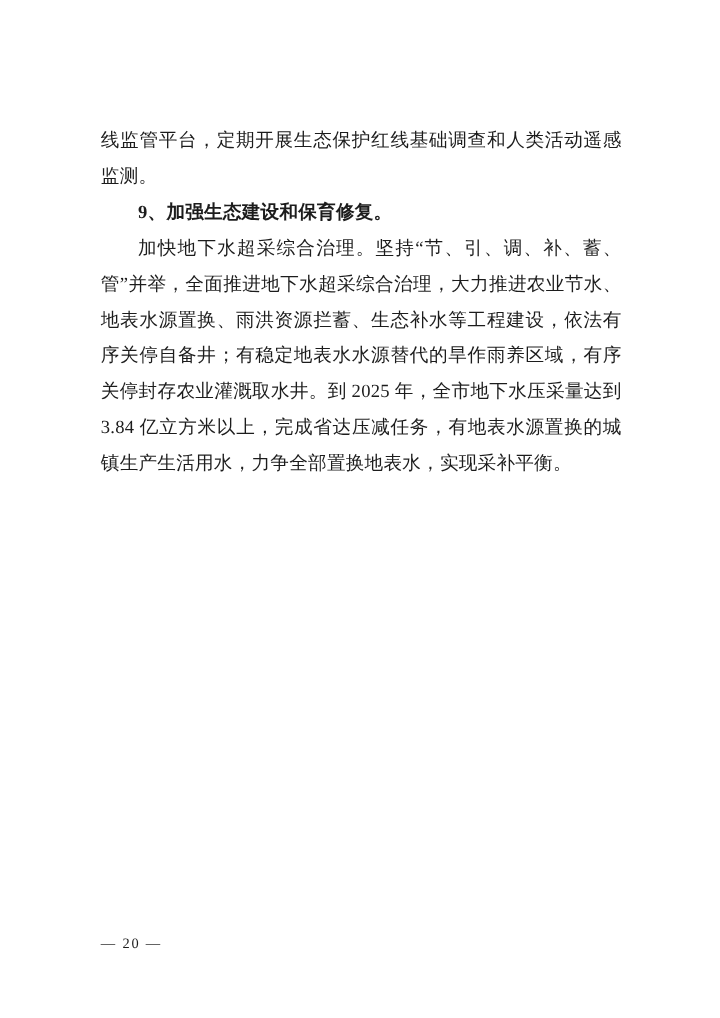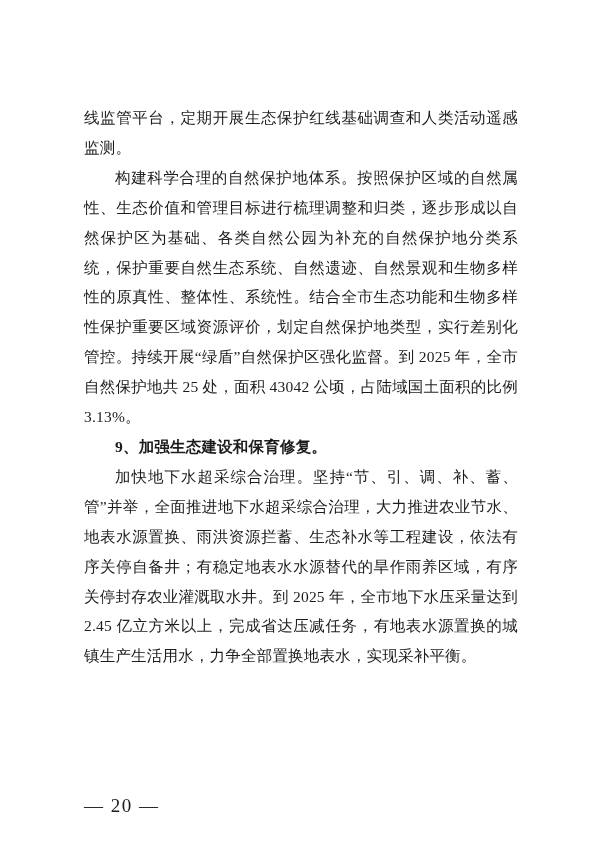--- a/index.html
+++ b/index.html
@@ -30,30 +30,28 @@
     text-justify: inter-ideograph;
     letter-spacing: 0.2px;
   }
   .indent { text-indent: 2em; }
   .no-indent { text-indent: 0; }
   .emph { font-weight: bold; }
   .footer {
     position: absolute;
     left: 84px;
     top: 779px;
-    font-size: 19px;
+    font-size: 12px;
     letter-spacing: 1.5px;
     color: #1c1c1c;
-    margin-top: 16px;
   }
 </style>
 </head>
 <body>
 
 <div class="page">
   <main class="content">
     <p class="para no-indent">线监管平台，定期开展生态保护红线基础调查和人类活动遥感监测。</p>
-    <p class="para indent">构建科学合理的自然保护地体系。按照保护区域的自然属性、生态价值和管理目标进行梳理调整和归类，逐步形成以自然保护区为基础、各类自然公园为补充的自然保护地分类系统，保护重要自然生态系统、自然遗迹、自然景观和生物多样性的原真性、整体性、系统性。结合全市生态功能和生物多样性保护重要区域资源评价，划定自然保护地类型，实行差别化管控。持续开展“绿盾”自然保护区强化监督。到 2025 年，全市自然保护地共 25 处，面积 43042 公顷，占陆域国土面积的比例 3.13%。</p>
     <p class="para indent emph">9、加强生态建设和保育修复。</p>
-    <p class="para indent">加快地下水超采综合治理。坚持“节、引、调、补、蓄、管”并举，全面推进地下水超采综合治理，大力推进农业节水、地表水源置换、雨洪资源拦蓄、生态补水等工程建设，依法有序关停自备井；有稳定地表水水源替代的旱作雨养区域，有序关停封存农业灌溉取水井。到 2025 年，全市地下水压采量达到 2.45 亿立方米以上，完成省达压减任务，有地表水源置换的城镇生产生活用水，力争全部置换地表水，实现采补平衡。</p>
+    <p class="para indent">加快地下水超采综合治理。坚持“节、引、调、补、蓄、管”并举，全面推进地下水超采综合治理，大力推进农业节水、地表水源置换、雨洪资源拦蓄、生态补水等工程建设，依法有序关停自备井；有稳定地表水水源替代的旱作雨养区域，有序关停封存农业灌溉取水井。到 2025 年，全市地下水压采量达到 3.84 亿立方米以上，完成省达压减任务，有地表水源置换的城镇生产生活用水，力争全部置换地表水，实现采补平衡。</p>
   </main>
   <footer class="footer">— 20 —</footer>
 </div>
 
 </body></html>

